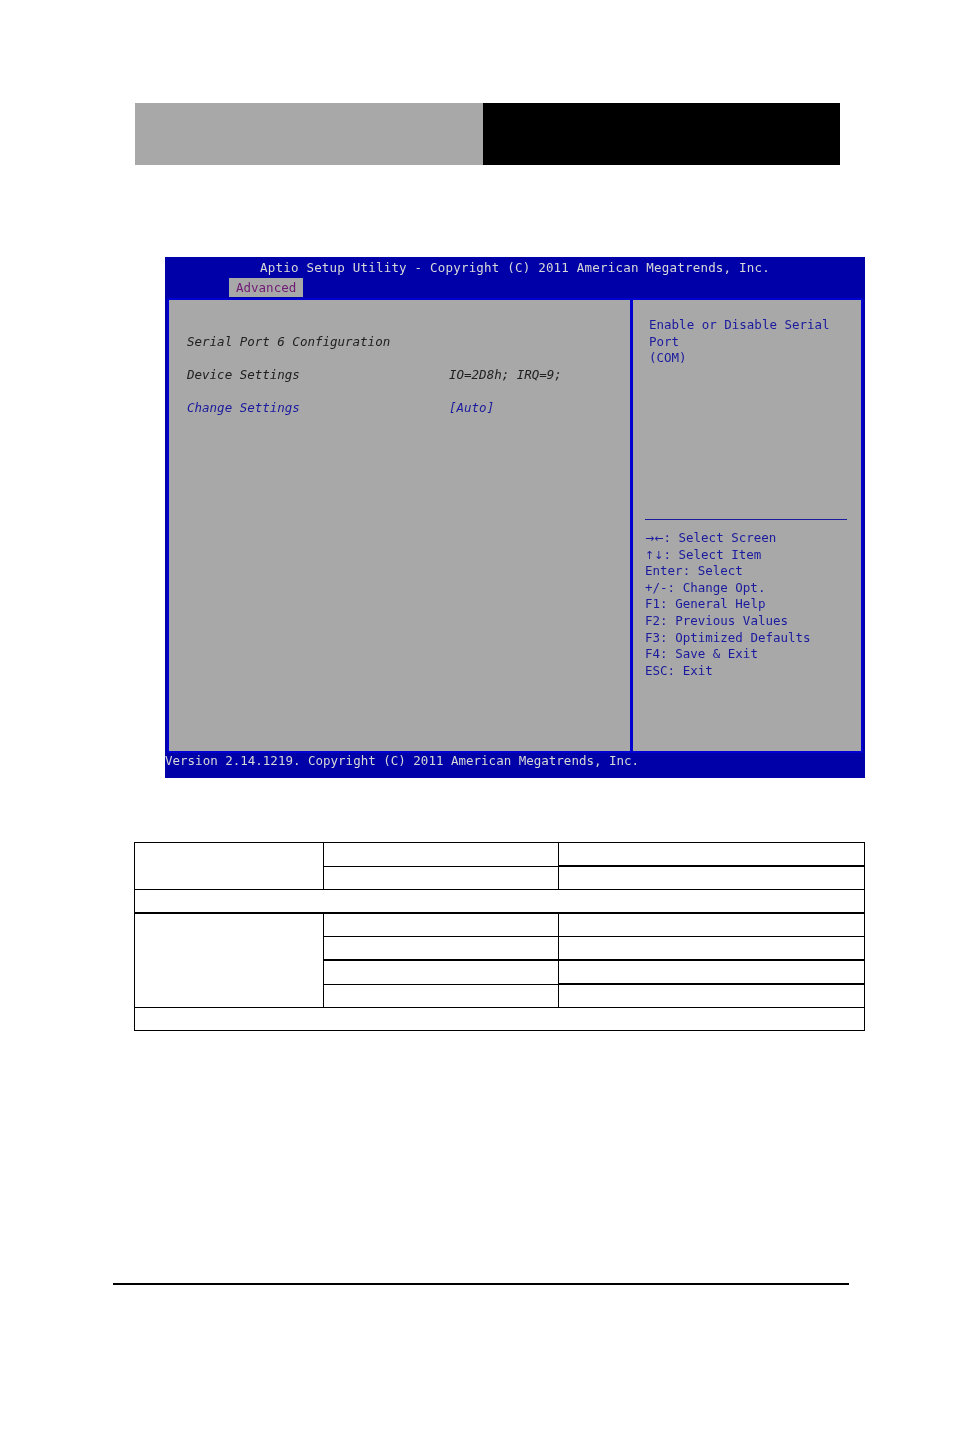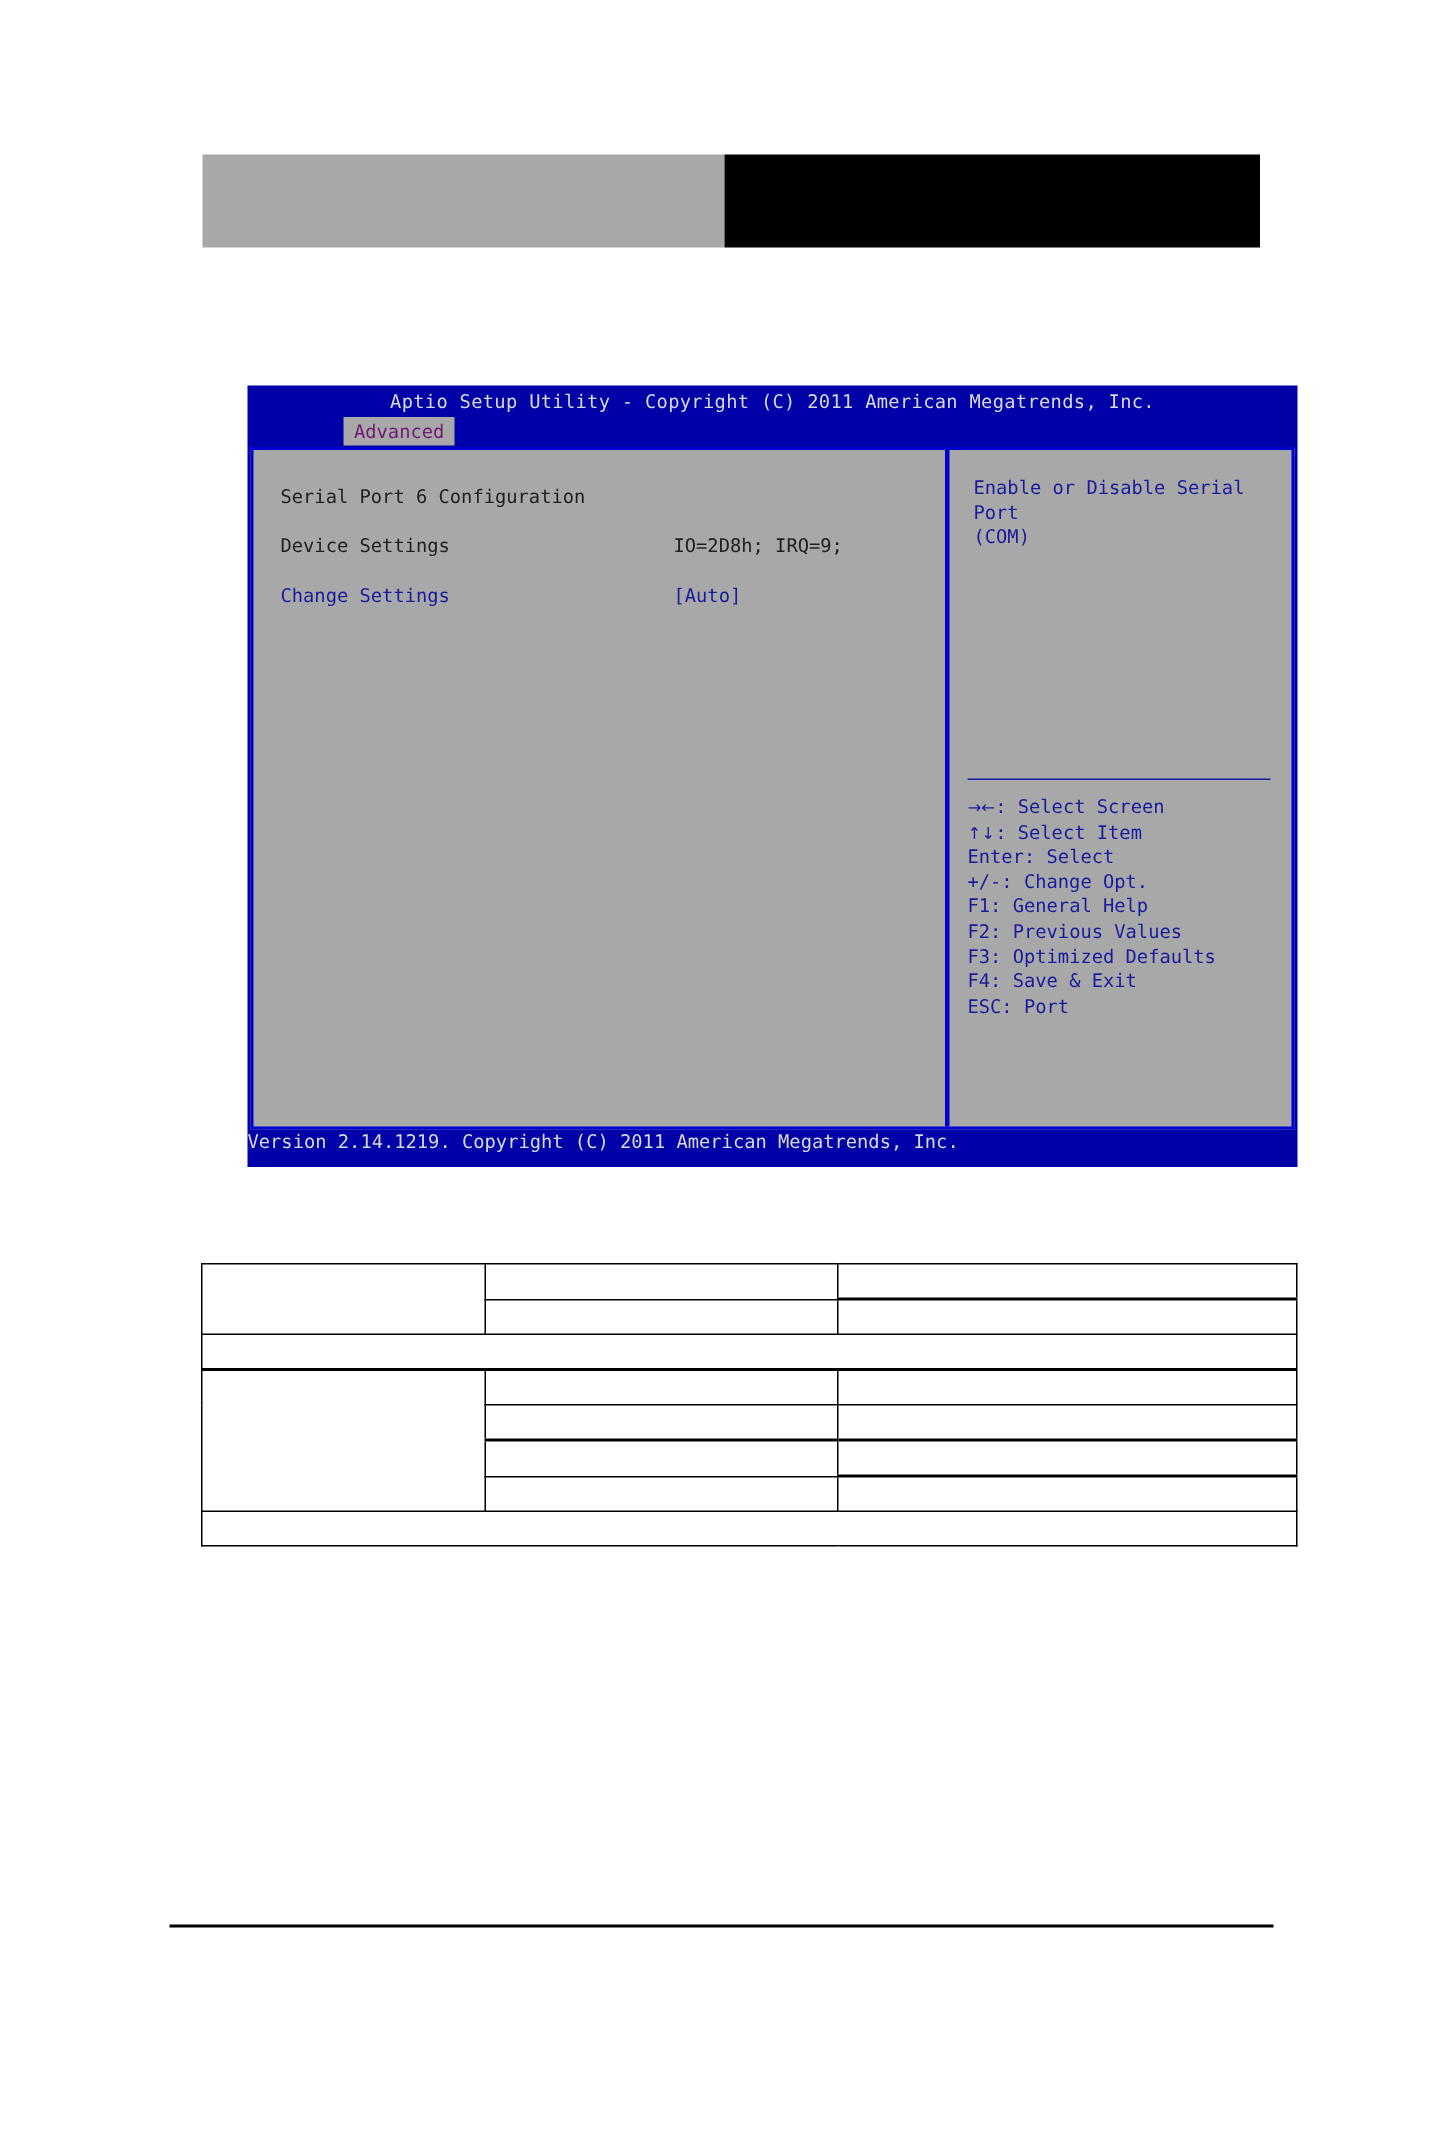--- a/index.html
+++ b/index.html
@@ -90,21 +90,22 @@
     background: #a8a8a8;
     box-sizing: border-box;
   }
 
   #pane-left {
     position: absolute;
     left: 0; top: 0;
     width: 461px;
     height: 100%;
     box-sizing: border-box;
-    padding: 23px 0 0 18px;
+    padding: 34px 0 0 18px;
+    font-style: italic;
   }
   #pane-divider {
     position: absolute;
     left: 461px;
     top: 0;
     width: 3px;
     height: 100%;
     background: #0000d0;
   }
   #pane-right {
@@ -261,21 +262,21 @@
 
       <div id="key-legend">
         <div class="key-row"><span class="arrow-glyph">→←</span><span>: </span><span>Select Screen</span></div>
         <div class="key-row"><span class="arrow-glyph">↑↓</span><span>: </span><span>Select Item</span></div>
         <div class="key-row"><span>Enter</span><span>: </span><span>Select</span></div>
         <div class="key-row"><span>+/-</span><span>: </span><span>Change Opt.</span></div>
         <div class="key-row"><span>F1</span><span>: </span><span>General Help</span></div>
         <div class="key-row"><span>F2</span><span>: </span><span>Previous Values</span></div>
         <div class="key-row"><span>F3</span><span>: </span><span>Optimized Defaults</span></div>
         <div class="key-row"><span>F4</span><span>: </span><span>Save &amp; Exit</span></div>
-        <div class="key-row"><span>ESC</span><span>: </span><span>Port</span></div>
+        <div class="key-row"><span>ESC</span><span>: </span><span>Exit</span></div>
       </div>
 
     </div>
 
   </div>
 
   <div id="bios-footer">Version 2.14.1219. Copyright (C) 2011 American Megatrends, Inc.</div>
 
 </div>
 

